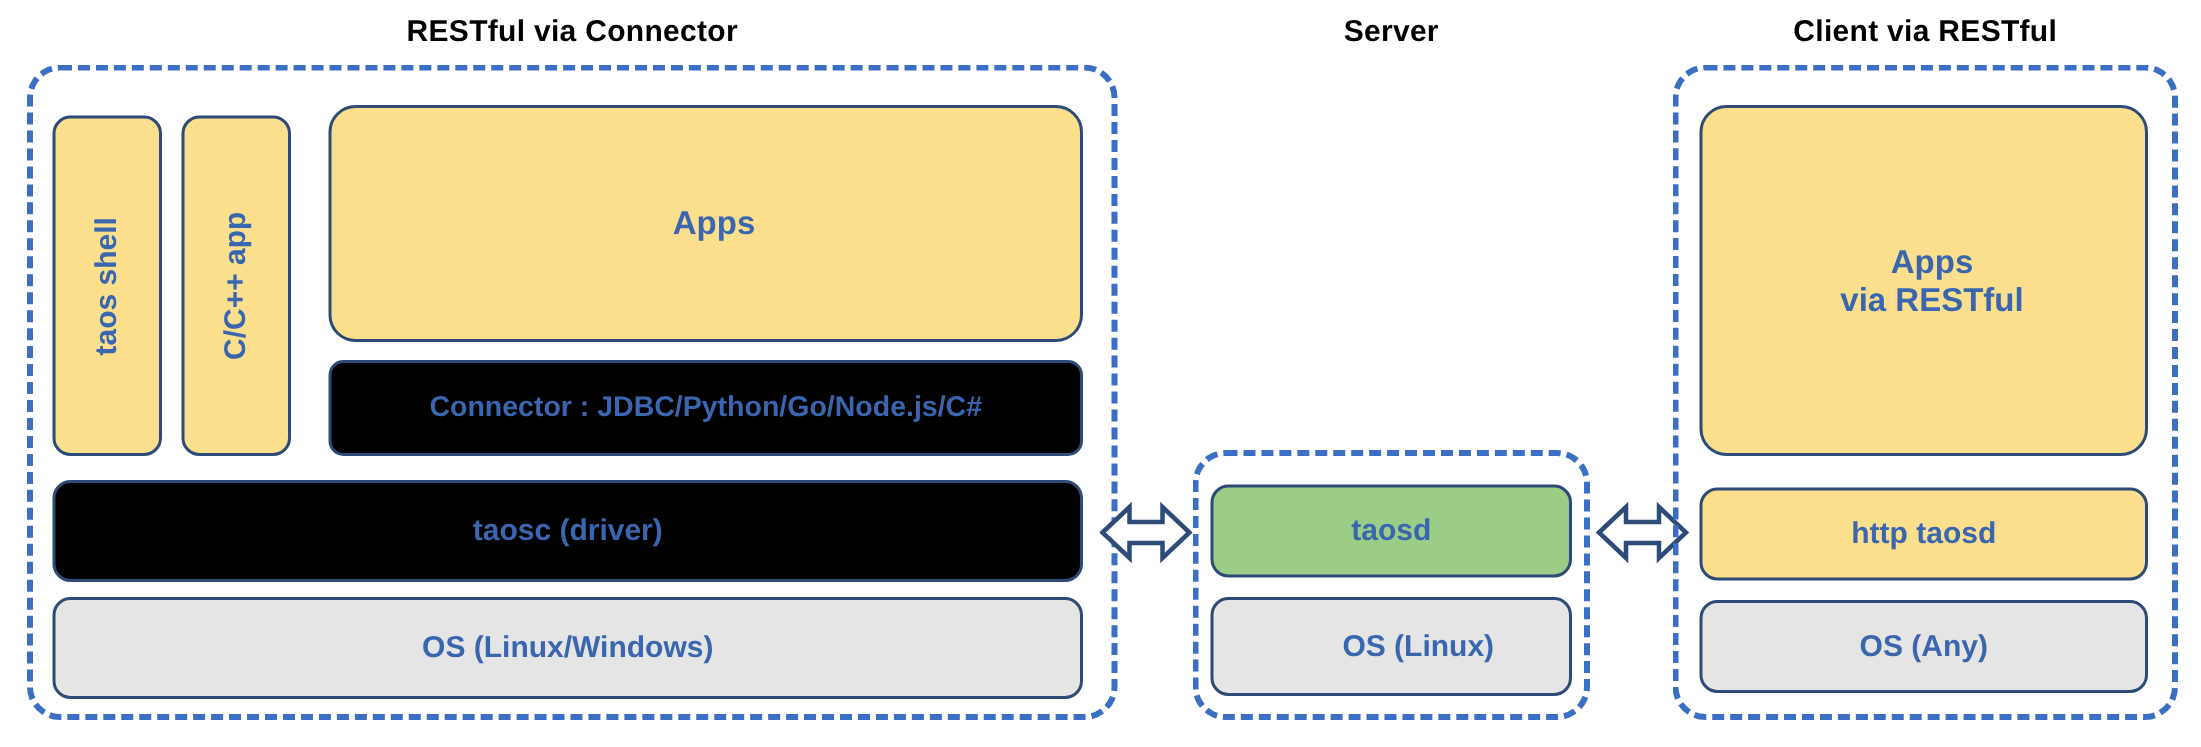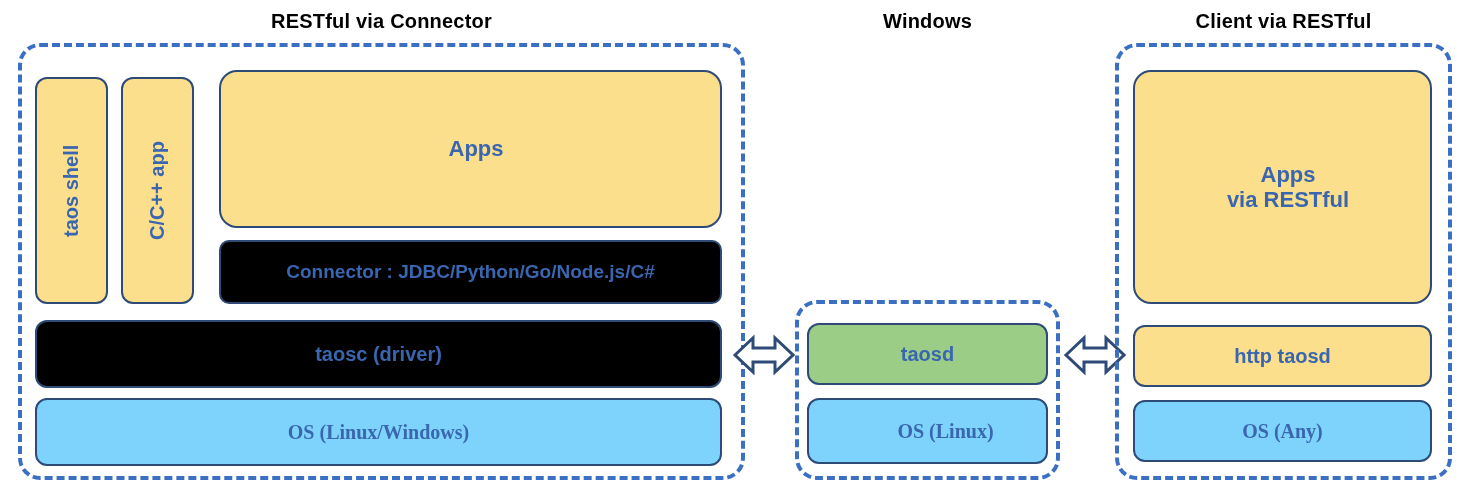--- a/index.html
+++ b/index.html
@@ -15,21 +15,21 @@
     position:absolute;border:4px dashed #3a6fc4;border-radius:22px;box-sizing:border-box;
   }
   .box{
     position:absolute;box-sizing:border-box;
     border:2px solid #2e4b78;
     display:flex;align-items:center;justify-content:center;
     color:#3a66b0;font-weight:bold;text-align:center;line-height:1.15;
   }
   .yellow{background:#fbdf8c;}
   .orange{background:#000000;}
-  .blue{background:#7dd3fc;font-family:Liberation Serif, serif;}
+  .blue{background:#e5e5e5;}
   .green{background:#9bcd86;}
   .gray{background:#000000;}
   .r-lg{border-radius:18px;padding-left:11px;}
   .r-md{border-radius:12px;}
   .r-sm{border-radius:10px;}
   .vert{writing-mode:vertical-rl;transform:rotate(180deg);}
   .arrow{position:absolute;}
   .fs22{font-size:22px;}
   .fs20{font-size:20px;}
   .fs19{font-size:19px;}
@@ -52,21 +52,21 @@
 <div class="box orange r-md fs20" style="left:35px;top:320px;width:687px;height:68px;">taosc (driver)</div>
 
 <div class="box blue r-md fs20" style="left:35px;top:398px;width:687px;height:68px;">OS (Linux/Windows)</div>
 
 <div class="arrow" style="left:733px;top:330px;width:62px;height:50px;">
   <svg width="62" height="50" viewBox="0 0 62 50">
     <polygon points="2,25 20,8 20,18 42,18 42,8 60,25 42,42 42,32 20,32 20,42" fill="#ffffff" stroke="#2e4b78" stroke-width="3" stroke-linejoin="miter"></polygon>
   </svg>
 </div>
 
-<div class="group-title" style="left:795px;top:10px;width:265px;">Windows</div>
+<div class="group-title" style="left:795px;top:10px;width:265px;">Server</div>
 
 <div class="dashgroup" style="left:795px;top:300px;width:265px;height:180px;"></div>
 
 <div class="box green r-md fs20" style="left:807px;top:323px;width:241px;height:62px;">taosd</div>
 
 <div class="box blue r-md fs20" style="left:807px;top:398px;width:241px;height:66px;padding-left:36px;">OS (Linux)</div>
 
 <div class="arrow" style="left:1064px;top:330px;width:62px;height:50px;">
   <svg width="62" height="50" viewBox="0 0 62 50">
     <polygon points="2,25 20,8 20,18 42,18 42,8 60,25 42,42 42,32 20,32 20,42" fill="#ffffff" stroke="#2e4b78" stroke-width="3" stroke-linejoin="miter"></polygon>

